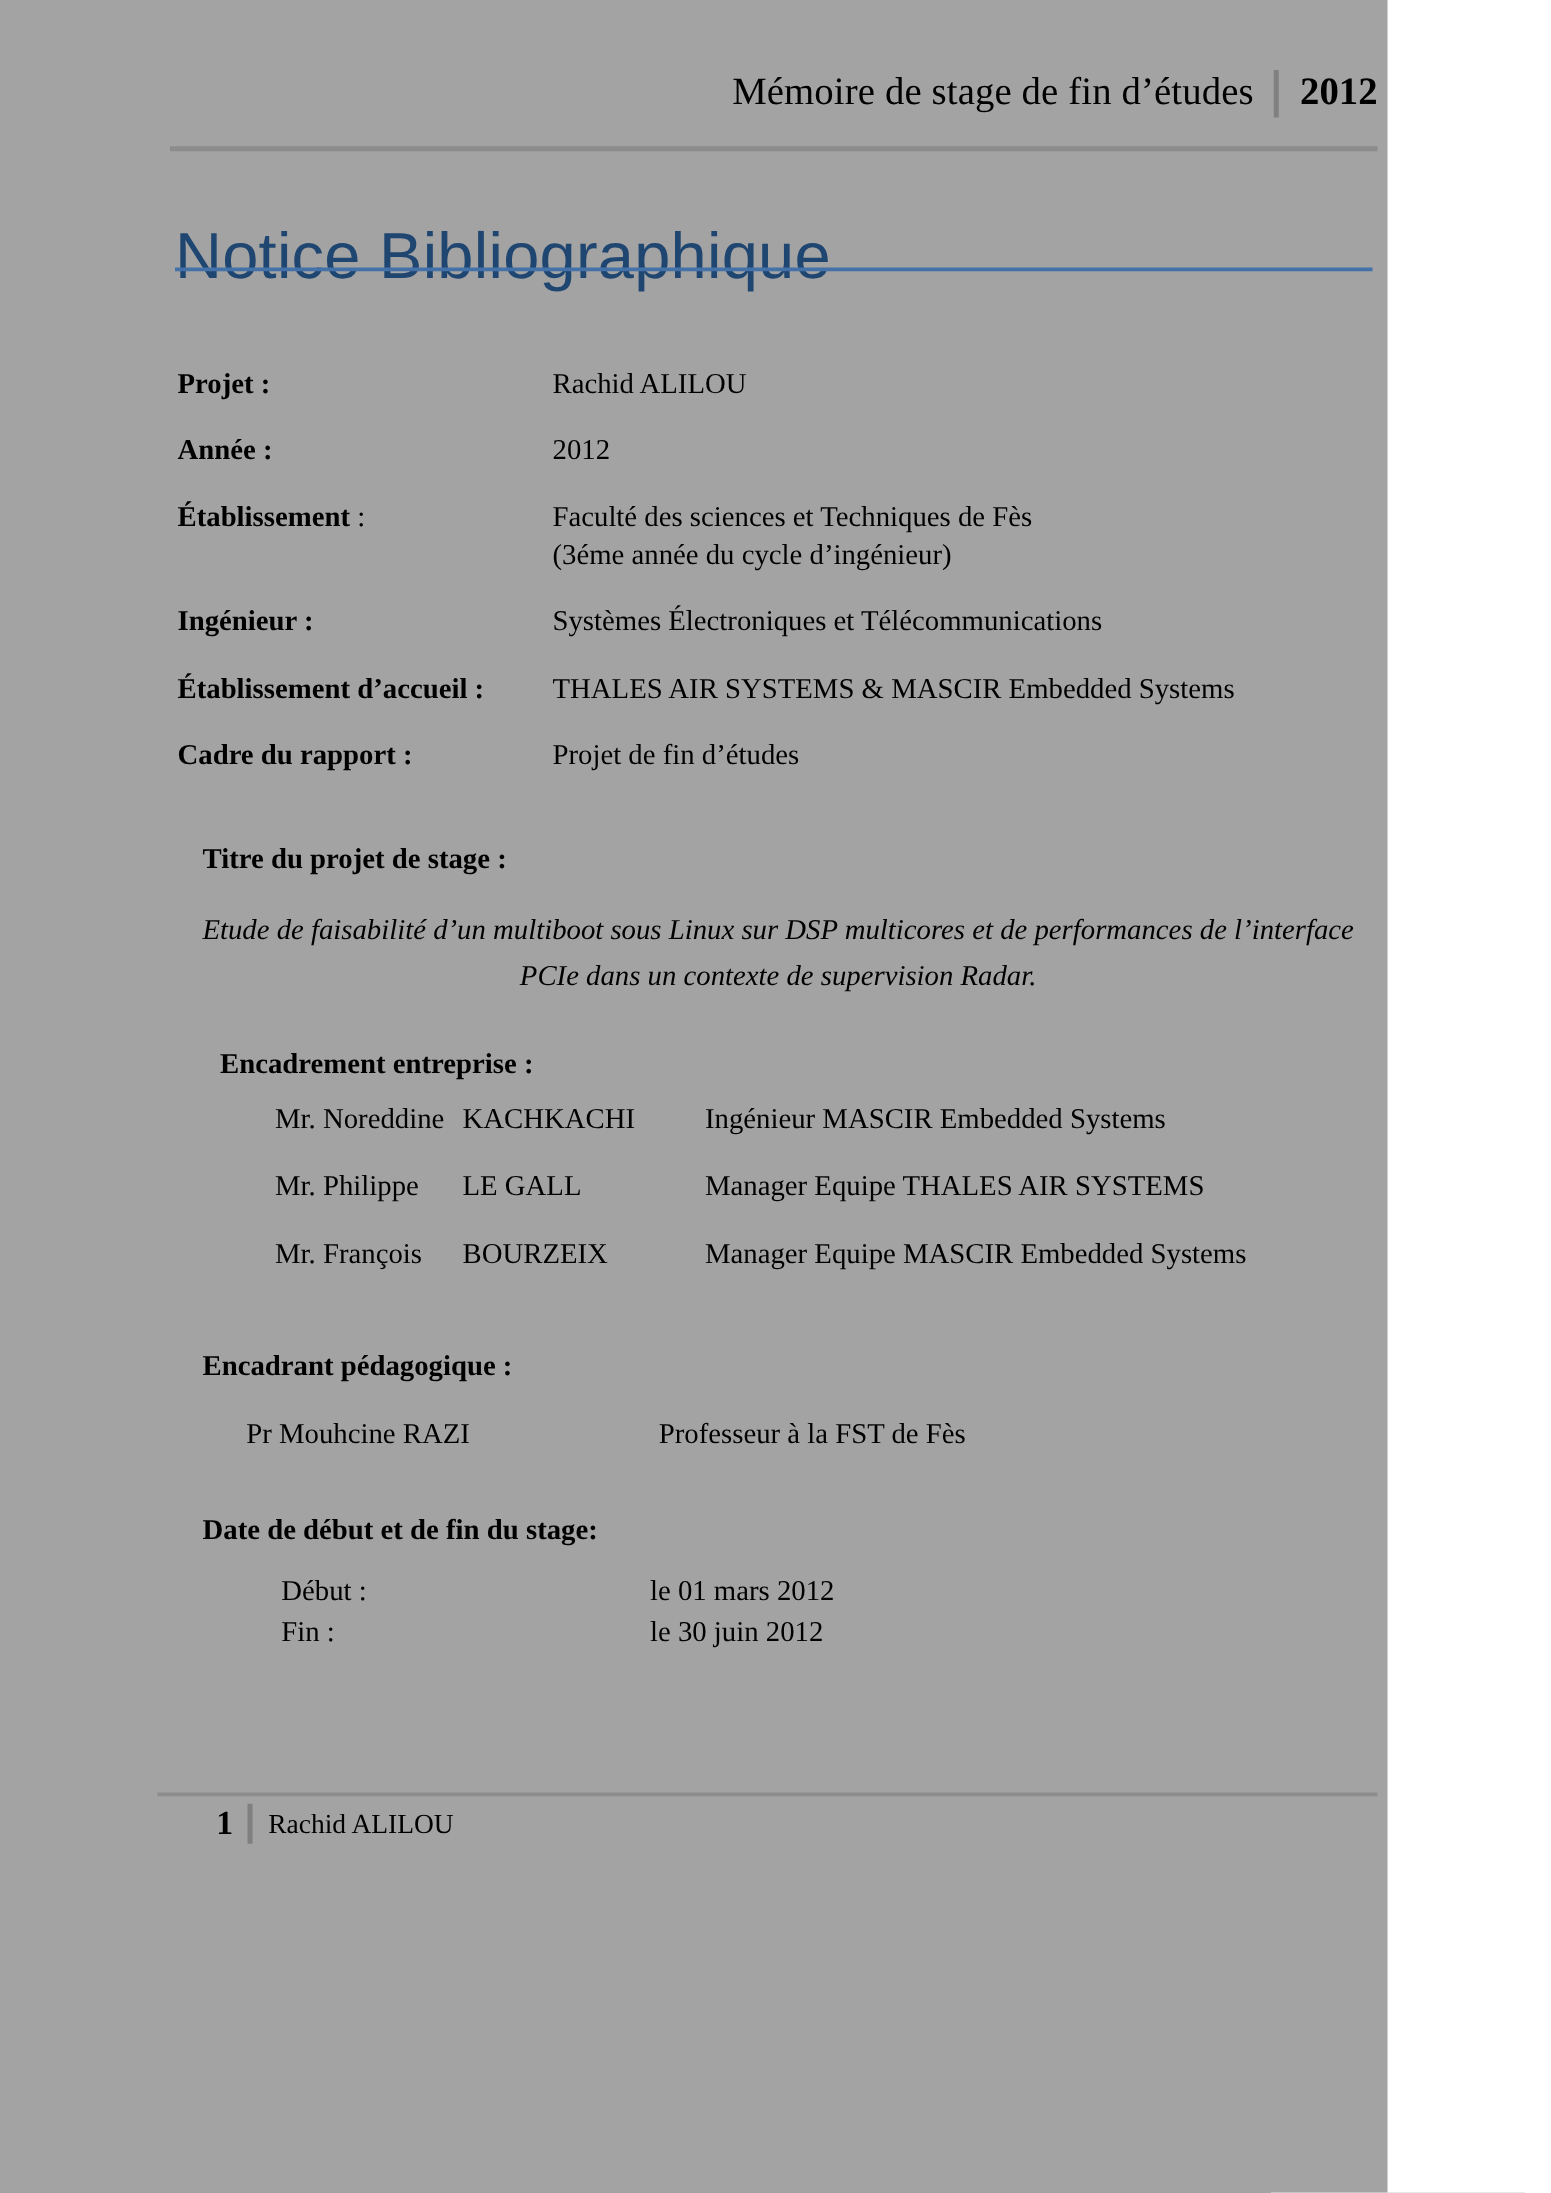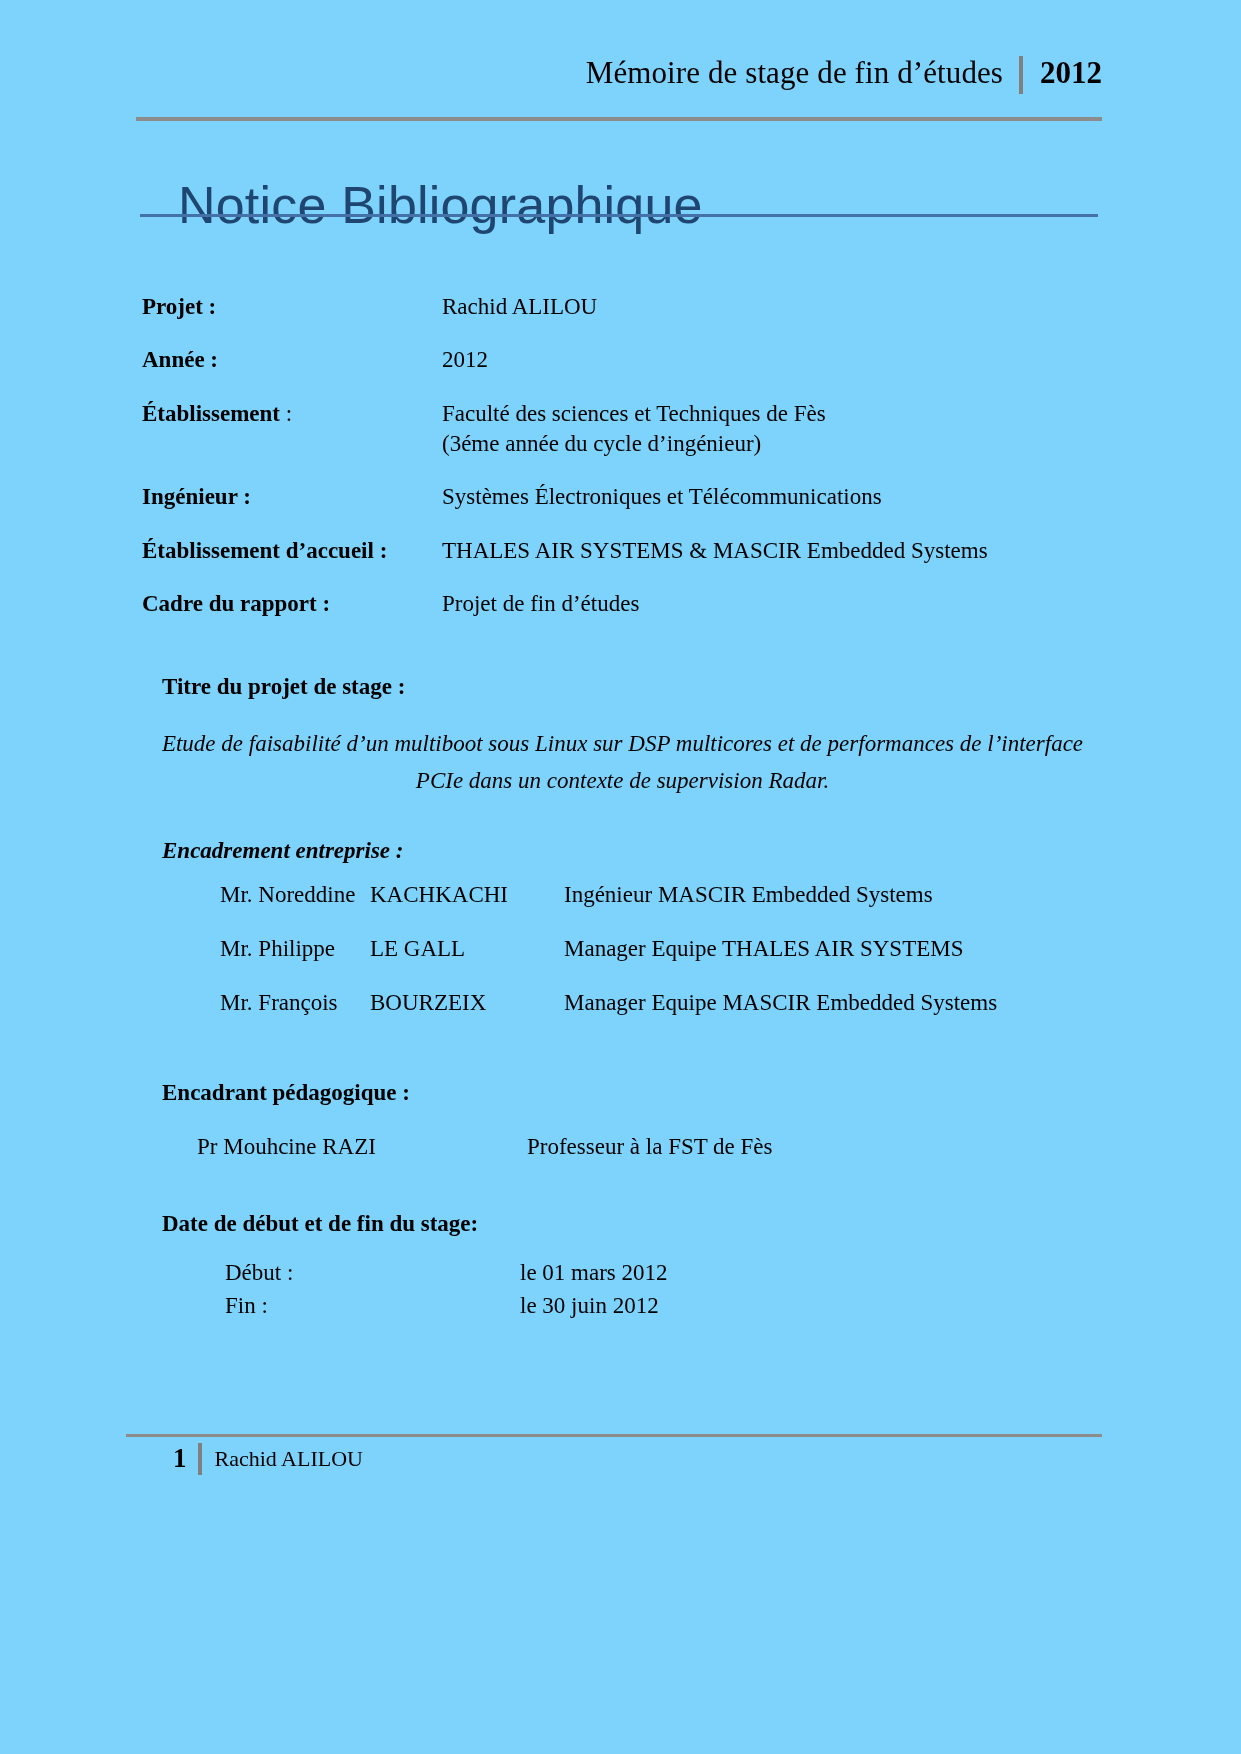--- a/index.html
+++ b/index.html
@@ -12,23 +12,23 @@
     height: 1754px;
     position: relative;
     font-family: "Liberation Serif", "DejaVu Serif", serif;
     color: #000000;
     overflow: hidden;
   }
 
   .page {
     position: absolute;
     left: 0; top: 0;
-    width: 1241px;
+    width: 1110px;
     height: 1754px;
-    background: #7dd3fc;
+    background: #a3a3a3;
   }
 
   
   .doc-header {
     position: absolute;
     left: 136px;
     top: 56px;
     width: 966px;
     display: flex;
     align-items: flex-end;
@@ -68,21 +68,20 @@
   .page-title {
     position: absolute;
     left: 140px;
     top: 142px;
     font-size: 52px;
     line-height: 1.1;
     color: #1f4670;
     font-weight: normal;
     letter-spacing: 0.2px;
     font-family: "Liberation Sans", "DejaVu Sans", sans-serif;
-    margin-left: 38px;
   }
   .title-rule {
     position: absolute;
     left: 140px;
     top: 214px;
     width: 958px;
     height: 3px;
     background: #4472a8;
   }
 
@@ -279,21 +278,21 @@
 
   </div>
 
   <div class="section-heading" style="left:142px; top:672px;">Titre du projet de stage :</div>
 
   <div class="project-title">
     <span>Etude de faisabilité d’un multiboot sous Linux sur DSP multicores et de performances de</span>
     <span>l’interface PCIe dans un contexte de supervision Radar.</span>
   </div>
 
-  <div class="section-heading" style="left:142px; top:836px;font-style:italic;">Encadrement entreprise :</div>
+  <div class="section-heading" style="left:156px; top:836px;">Encadrement entreprise :</div>
 
   <div class="people" style="left:220px; top:880px; width:870px;">
     <div class="person-row">
       <span class="person-first">Mr. Noreddine</span>
       <span class="person-last">KACHKACHI</span>
       <span class="person-role">Ingénieur MASCIR Embedded Systems</span>
     </div>
     <div class="person-row">
       <span class="person-first">Mr. Philippe</span>
       <span class="person-last">LE GALL</span>

